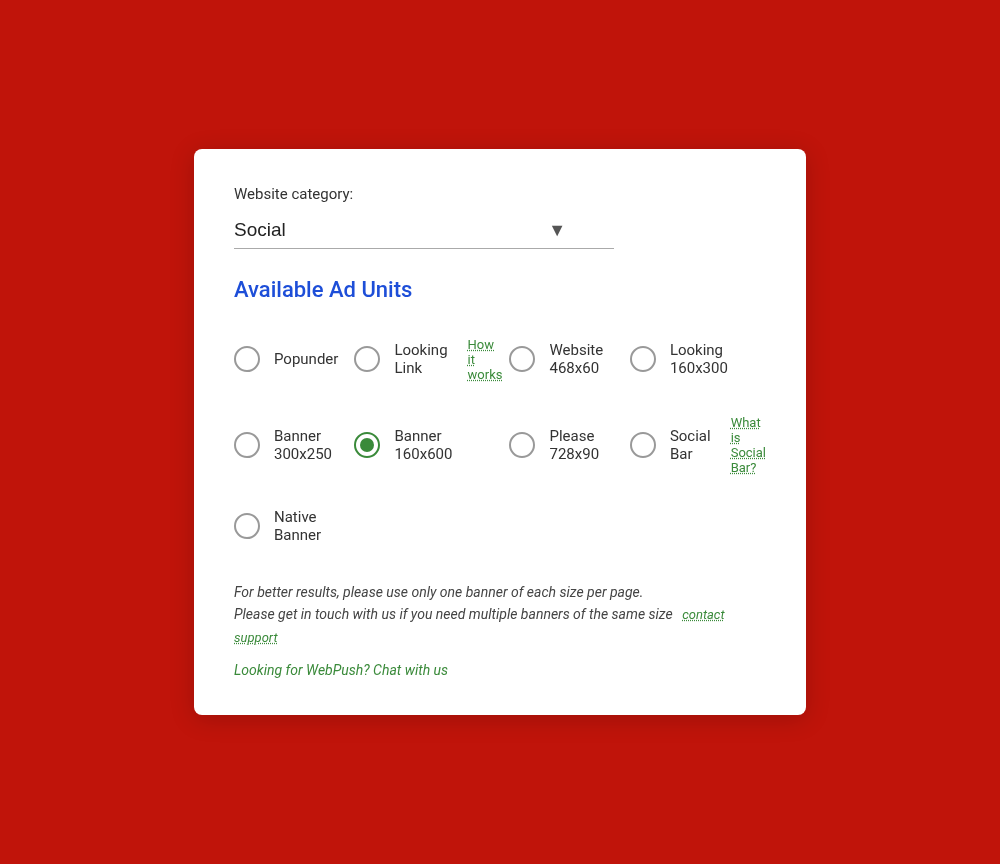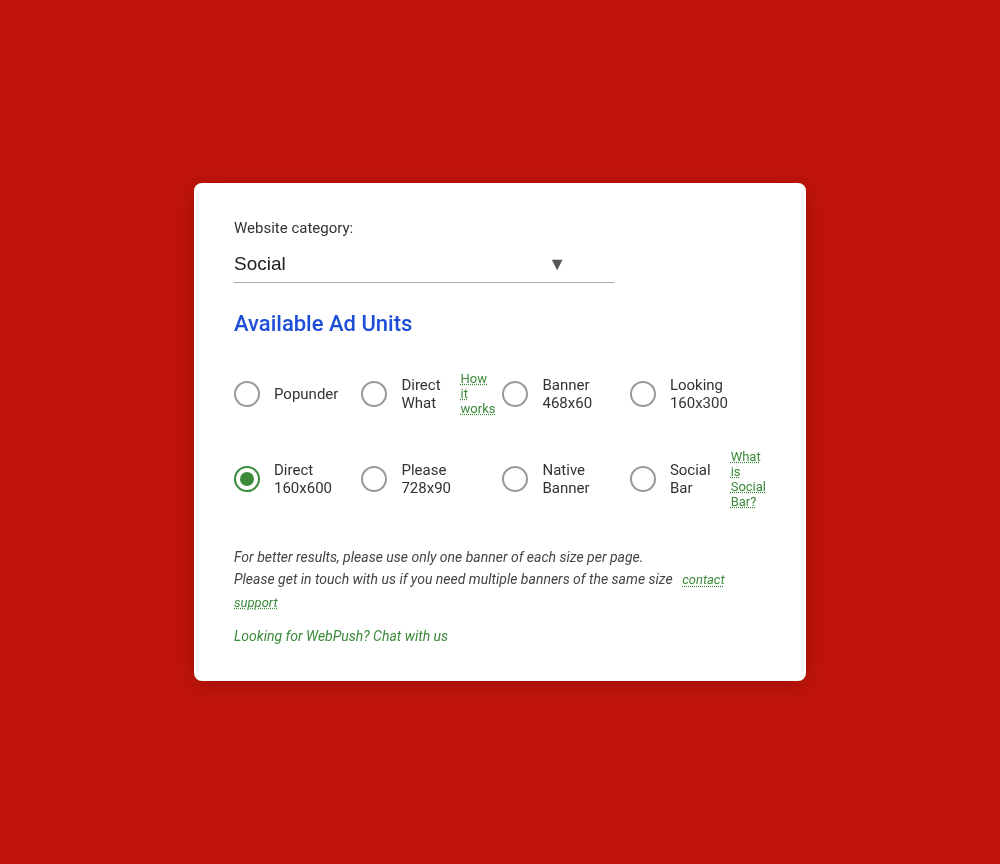--- a/index.html
+++ b/index.html
@@ -161,57 +161,61 @@
 
   <div class="ad-units-grid">
 
     <div class="ad-unit-item">
       <div class="radio-outer"></div>
       <span class="ad-unit-label">Popunder</span>
     </div>
 
     <div class="ad-unit-item">
       <div class="radio-outer"></div>
-      <span class="ad-unit-label">Direct What</span>
+      <span class="ad-unit-label">Looking Link</span>
       <span class="link-green">How it works</span>
     </div>
 
     <div class="ad-unit-item">
       <div class="radio-outer"></div>
-      <span class="ad-unit-label">Banner 468x60</span>
+      <span class="ad-unit-label">Website 468x60</span>
     </div>
 
     <div class="ad-unit-item">
       <div class="radio-outer"></div>
       <span class="ad-unit-label">Looking 160x300</span>
     </div>
 
+    <div class="ad-unit-item">
+      <div class="radio-outer"></div>
+      <span class="ad-unit-label">Banner 300x250</span>
+    </div>
 
     <div class="ad-unit-item">
       <div class="radio-outer selected">
         <div class="radio-inner"></div>
       </div>
-      <span class="ad-unit-label">Direct 160x600</span>
+      <span class="ad-unit-label">Banner 160x600</span>
     </div>
 
 
     <div class="ad-unit-item">
       <div class="radio-outer"></div>
       <span class="ad-unit-label">Please 728x90</span>
-    </div>
-
-    <div class="ad-unit-item">
-      <div class="radio-outer"></div>
-      <span class="ad-unit-label">Native Banner</span>
     </div>
 
     <div class="ad-unit-item">
       <div class="radio-outer"></div>
       <span class="ad-unit-label">Social Bar</span>
       <span class="link-green">What is Social Bar?</span>
+    </div>
+
+    <div class="ad-unit-item">
+      <div class="radio-outer"></div>
+      <span class="ad-unit-label">Native Banner</span>
     </div>
 
   </div>
 
   <div class="info-text">
     <span>For better results, please use only one banner of each size per page.</span><br>
     <span>Please get in touch with us if you need multiple banners of the same size</span>
     <span class="link-green" style="font-style:italic;">contact support</span>
   </div>
 

